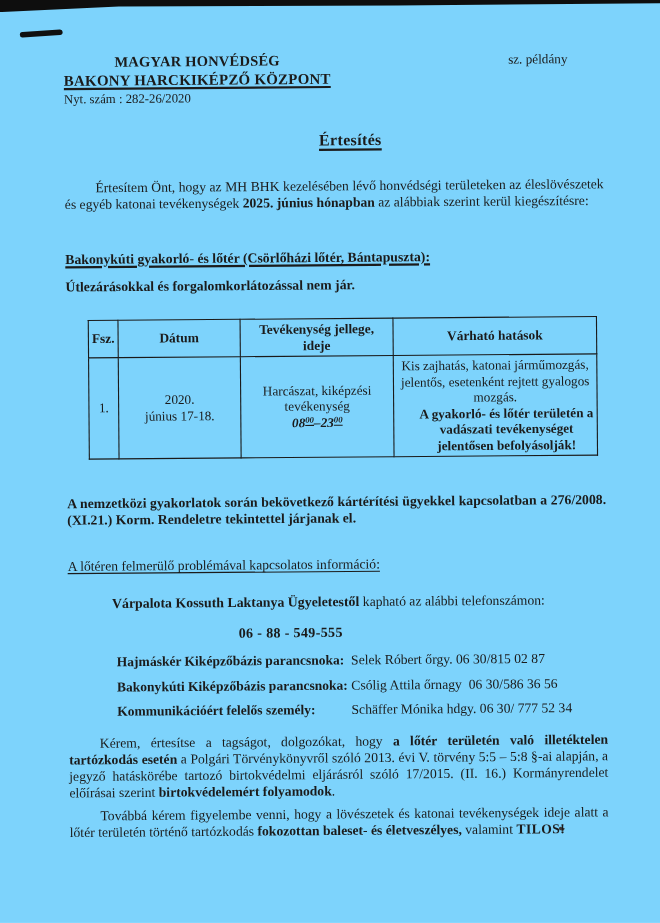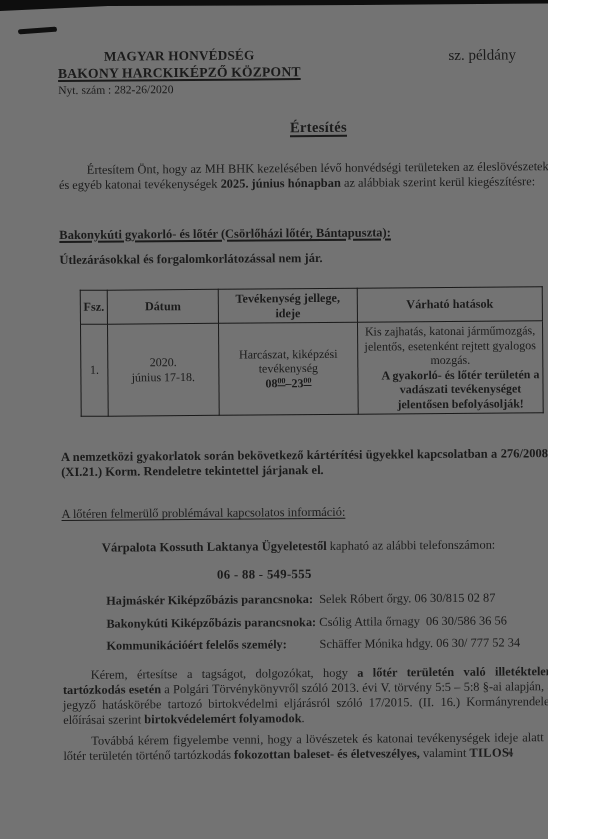--- a/index.html
+++ b/index.html
@@ -5,22 +5,22 @@
   html,body{margin:0;padding:0;}
   body{
     width:600px;height:839px;
     background:#ffffff;
     font-family:"Liberation Serif","DejaVu Serif",serif;
     color:#1b1b1b;
     overflow:hidden;
     position:relative;
   }
   .page{
-    position:absolute;left:0;top:0;width:548px;height:839px;
-    background:#737373;overflow:hidden;
+    position:absolute;left:0;top:0;width:600px;height:839px;
+    background:#7dd3fc;overflow:hidden;
   }
   
   .scan-top-bar{
     position:absolute;left:0;top:0;width:600px;height:12px;
     background:#0e0e0e;
     clip-path:polygon(0 0,100% 0,100% 3px,60% 5px,18% 6px,0 11px);
   }
   .scan-dash{
     position:absolute;left:18px;top:28px;width:39px;height:5px;
     background:#101010;border-radius:3px;
@@ -40,21 +40,21 @@
     box-sizing:border-box;
   }
   .header-row{margin-top:48px;position:relative;}
   .org-block{display:inline-block;text-align:center;}
   .org-line1{font-weight:bold;font-size:13.2px;line-height:17px;letter-spacing:.2px;}
   .org-line2{
     font-weight:bold;font-size:13.6px;line-height:18px;letter-spacing:.2px;
     text-decoration:underline;text-decoration-thickness:1.8px;text-underline-offset:2px;
   }
   .org-reg{font-size:11.6px;line-height:15px;text-align:left;}
-  .copy-label{position:absolute;right:32px;top:2px;font-size:15px;text-align:center;}
+  .copy-label{position:absolute;right:32px;top:2px;font-size:12px;text-align:center;}
   .doc-title{
     text-align:center;margin:22px 14px 0 0;
     font-weight:bold;font-size:14.6px;letter-spacing:.3px;
     line-height:19px;
   }
   .doc-title span{
     text-decoration:underline;text-decoration-thickness:1.6px;text-underline-offset:2.5px;margin-left:44px;
   }
   .para{
     margin:0;font-size:12.4px;line-height:15px;
@@ -77,21 +77,21 @@
   table.activity col.c4{width:185px;}
   table.activity th,table.activity td{
     border:1.8px solid #1a1a1a;
     text-align:center;vertical-align:middle;
     padding:2px 2px;
   }
   table.activity th{font-size:12.2px;line-height:14.5px;white-space:pre-line;height:26px;}
   table.activity td{font-size:12px;line-height:14.5px;}
   td.cell-pre{white-space:pre-line;}
   tr.data-row{height:86px;}
-  .time-line{font-weight:bold;}
+  .time-line{font-weight:bold;font-style:italic;}
   .time-line sup{
     font-size:8px;line-height:0;vertical-align:4px;
     border-bottom:1px solid #1b1b1b;padding-bottom:.5px;
   }
   td.effects{font-size:11.6px;line-height:14.3px;padding:2px 3px;}
   .effects-bold{font-weight:bold;display:block;margin-left:20px;}
   .compensation{margin-top:33px;font-weight:bold;font-size:12.5px;line-height:15.2px;text-align:justify;}
   .info-heading{
     margin-top:26px;font-size:12.4px;line-height:16px;
     text-decoration:underline;text-underline-offset:2px;

